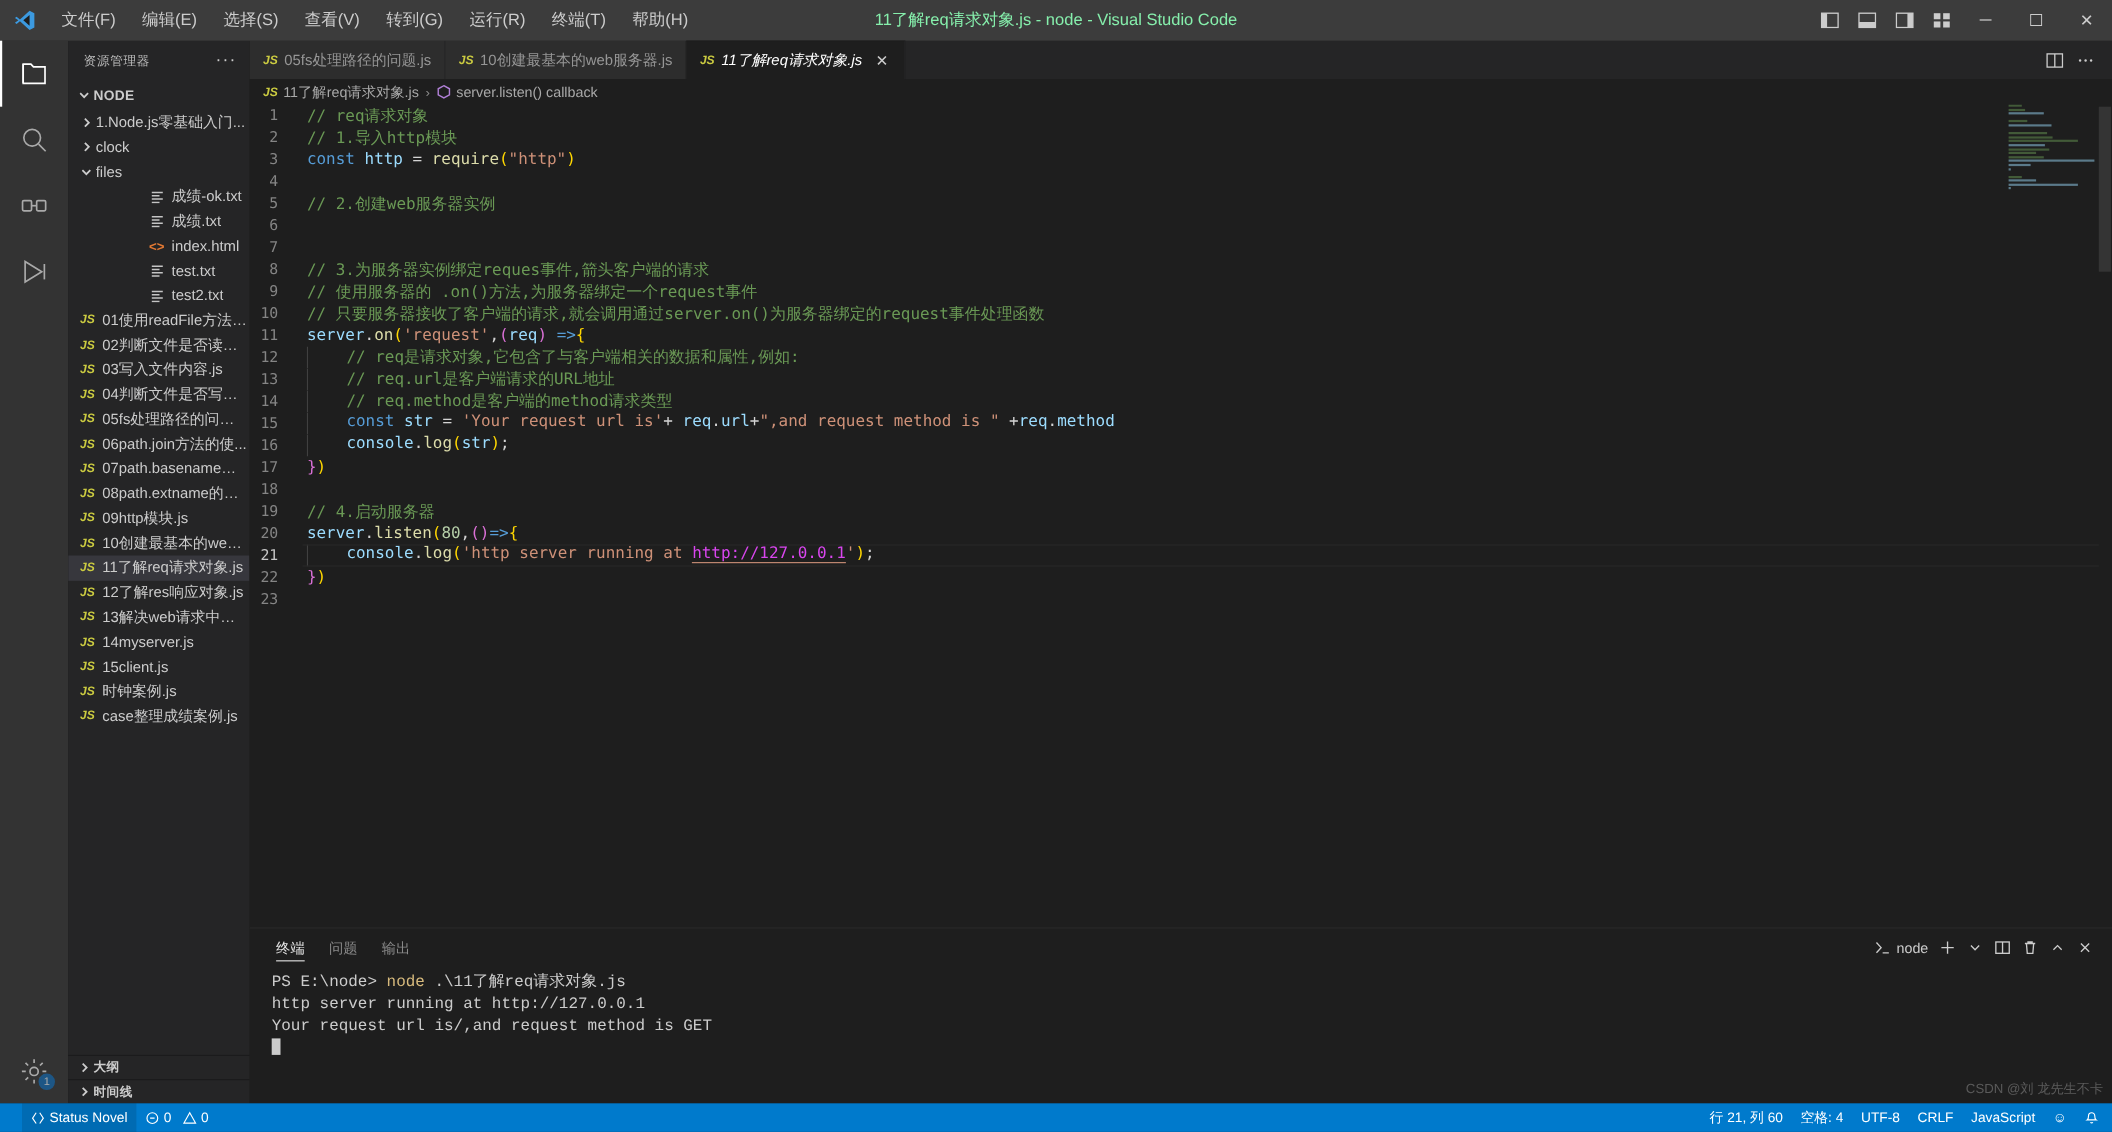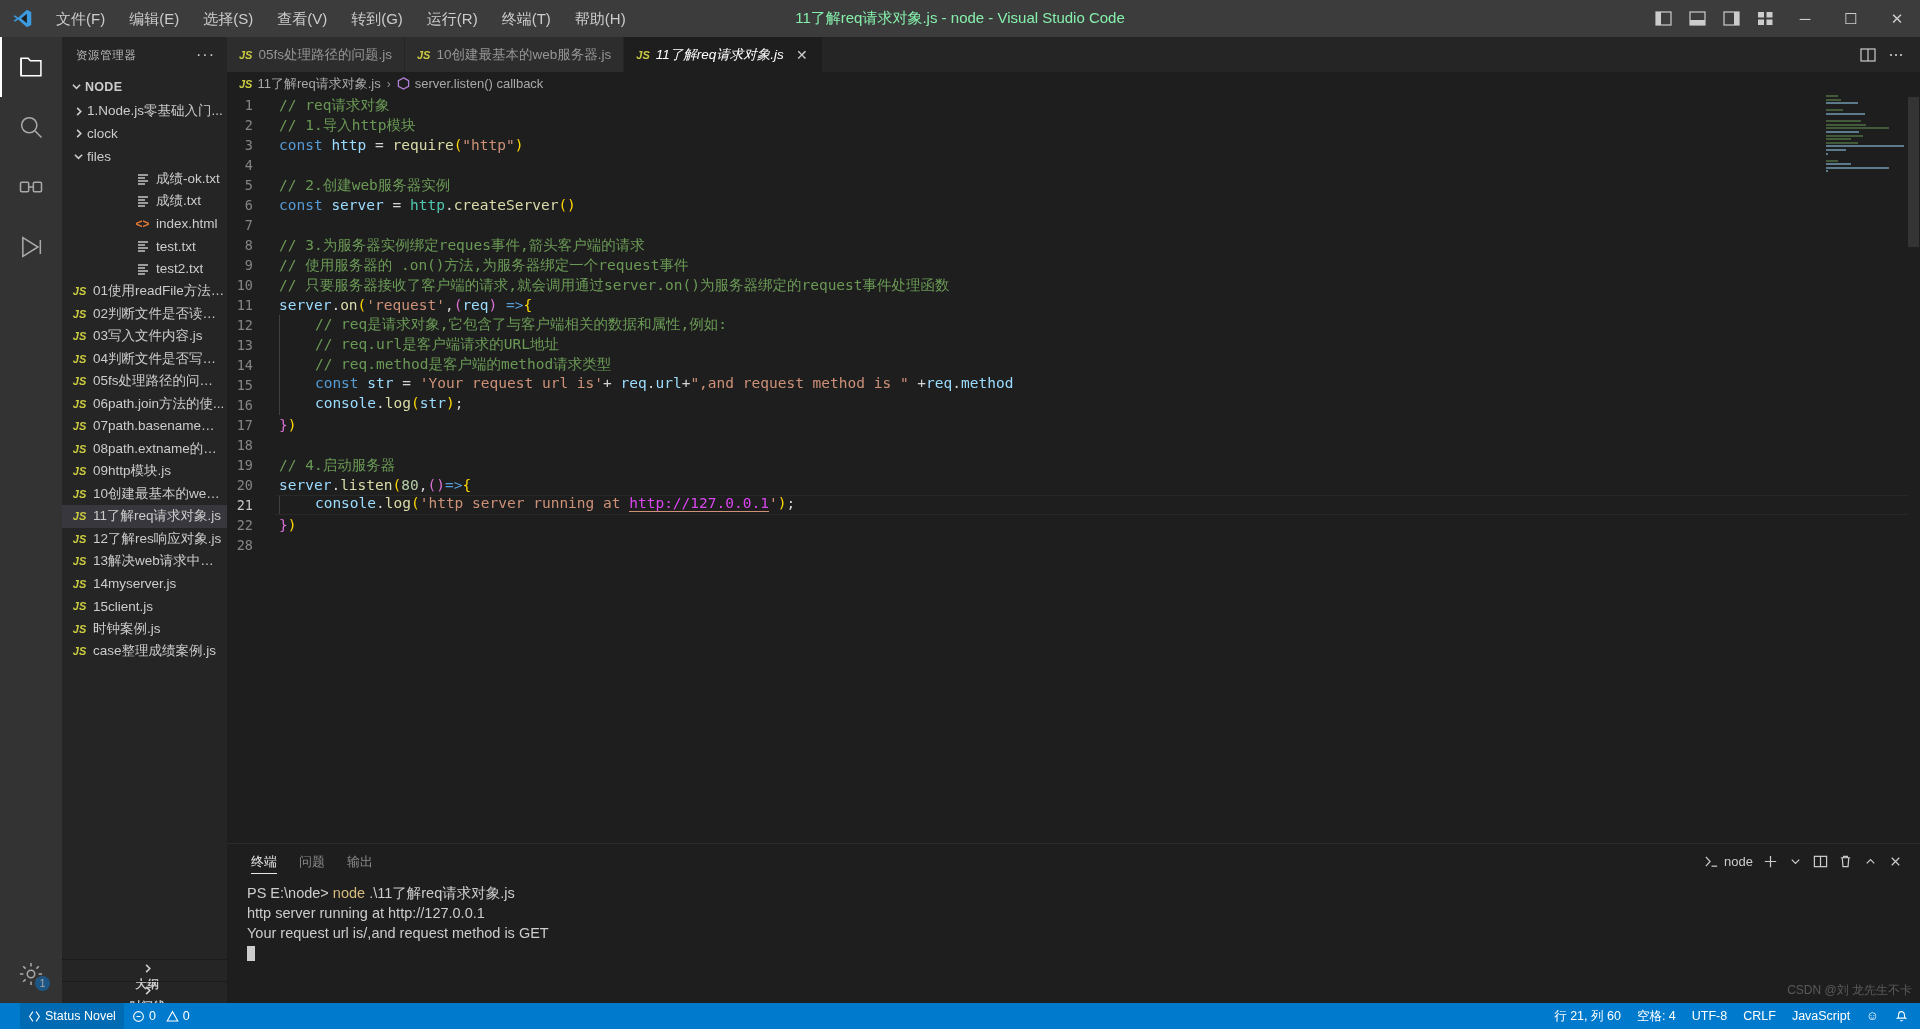--- a/index.html
+++ b/index.html
@@ -59,21 +59,21 @@
   .ind1 { padding-left:8px; }
   .ind2 { padding-left:28px;margin-left:43px; }
   .fi { width:19px; flex:0 0 19px; display:inline-flex; align-items:center; justify-content:center;
     margin-right:4px; }
   .fi.js { color:#cbcb41; font-weight:bold; font-size:11px; font-style:italic;
     font-family:"Liberation Sans",sans-serif; }
   .fi.txt svg { width:12px; height:12px; stroke:#c5c5c5; stroke-width:1.4; }
   .fi.html { color:#e37933; font-size:12px; font-weight:bold; }
   .sb-section { height:22px; display:flex; align-items:center; padding-left:6px;
     font-size:11.5px; font-weight:bold; color:#cccccc; letter-spacing:.4px;
-    border-top:1px solid #1b1b1c;flex-direction:column; }
+    border-top:1px solid #1b1b1c; }
 
   
   .main { flex:1 1 auto; display:flex; flex-direction:column; min-width:0; background:#1e1e1e; }
 
   
   .tabsbar { height:35px; background:#252526; display:flex; align-items:stretch; flex:0 0 35px; }
   .tabs { display:flex; align-items:stretch; min-width:0; }
   .tab { display:flex; align-items:center; padding:0 12px 0 12px; background:#2d2d2d;
     border-right:1px solid #252526; font-size:13.5px; color:#969696; white-space:nowrap;
     max-width:300px; }
@@ -139,21 +139,21 @@
   .ptab { font-size:13px; color:#8a8a8a; margin-right:22px; height:35px; line-height:35px;
     position:relative; }
   .ptab.active { color:#e7e7e7; }
   .ptab.active:after { content:""; position:absolute; left:0; right:0; bottom:5px; height:1px;
     background:#e7e7e7; }
   .panel-actions { margin-left:auto; display:flex; align-items:center; padding-right:12px; }
   .pa { display:flex; align-items:center; justify-content:center; height:35px; padding:0 5px;
     color:#cccccc; font-size:13px; }
   .pa svg { width:15px; height:15px; stroke:#cccccc; fill:none; stroke-width:1.3; }
   .term-body { flex:1 1 auto; padding:4px 0 16px 20px; overflow:hidden;
-    font-family:Liberation Sans, sans-serif; font-size:14.5px;
+    font-family:Liberation Mono, monospace; font-size:14.5px;
     color:#cccccc; line-height:20px; }
   .term-line { white-space:pre; }
   .t-ps { color:#cccccc; }
   .t-cmd { color:#d7ba7d; }
   .term-cursor { display:inline-block; width:8px; height:15px; background:#cccccc;
     vertical-align:-3px; }
 
   
   .statusbar { height:26px; background:#007acc; display:flex; align-items:center;
     flex:0 0 26px; color:#ffffff; font-size:12.5px; }
@@ -467,39 +467,39 @@
         <span>server.listen() callback</span>
       </div>
 
       <div class="editor">
         <div class="code-area" id="code-area">
             <div class="codeline"><span class="lnum">1</span><span class="ltext"><span class="c-com">// req请求对象</span></span></div>
             <div class="codeline"><span class="lnum">2</span><span class="ltext"><span class="c-com">// 1.导入http模块</span></span></div>
             <div class="codeline"><span class="lnum">3</span><span class="ltext"><span class="c-key">const </span><span class="c-var">http </span><span class="c-op">= </span><span class="c-fn">require</span><span class="c-par">(</span><span class="c-str">"http"</span><span class="c-par">)</span></span></div>
             <div class="codeline"><span class="lnum">4</span><span class="ltext"></span></div>
             <div class="codeline"><span class="lnum">5</span><span class="ltext"><span class="c-com">// 2.创建web服务器实例</span></span></div>
-            <div class="codeline"><span class="lnum">6</span><span class="ltext"><span class="c-key">const </span><span class="c-var">server </span><span class="c-op">= </span><span class="c-cls">http</span><span class="c-op">.</span><span class="c-fn">createServer</span><span class="c-par">()</span></span></div>
+            <div class="codeline"><span class="lnum">6</span></div>
             <div class="codeline"><span class="lnum">7</span><span class="ltext"></span></div>
             <div class="codeline"><span class="lnum">8</span><span class="ltext"><span class="c-com">// 3.为服务器实例绑定reques事件,箭头客户端的请求</span></span></div>
             <div class="codeline"><span class="lnum">9</span><span class="ltext"><span class="c-com">// 使用服务器的 .on()方法,为服务器绑定一个request事件</span></span></div>
             <div class="codeline"><span class="lnum">10</span><span class="ltext"><span class="c-com">// 只要服务器接收了客户端的请求,就会调用通过server.on()为服务器绑定的request事件处理函数</span></span></div>
             <div class="codeline"><span class="lnum">11</span><span class="ltext"><span class="c-var">server</span><span class="c-op">.</span><span class="c-fn">on</span><span class="c-par">(</span><span class="c-str">'request'</span><span class="c-op">,</span><span class="c-par2">(</span><span class="c-var">req</span><span class="c-par2">) </span><span class="c-key">=&gt;</span><span class="c-par">{</span></span></div>
             <div class="codeline"><span class="lnum">12</span><span class="ltext"><span class="indent-guide"></span>    <span class="c-com">// req是请求对象,它包含了与客户端相关的数据和属性,例如:</span></span></div>
             <div class="codeline"><span class="lnum">13</span><span class="ltext"><span class="indent-guide"></span>    <span class="c-com">// req.url是客户端请求的URL地址</span></span></div>
             <div class="codeline"><span class="lnum">14</span><span class="ltext"><span class="indent-guide"></span>    <span class="c-com">// req.method是客户端的method请求类型</span></span></div>
             <div class="codeline"><span class="lnum">15</span><span class="ltext"><span class="indent-guide"></span>    <span class="c-key">const </span><span class="c-var">str </span><span class="c-op">= </span><span class="c-str">'Your request url is'</span><span class="c-op">+ </span><span class="c-var">req</span><span class="c-op">.</span><span class="c-var">url</span><span class="c-op">+</span><span class="c-str">",and request method is "</span><span class="c-op"> +</span><span class="c-var">req</span><span class="c-op">.</span><span class="c-var">method</span></span></div>
             <div class="codeline"><span class="lnum">16</span><span class="ltext"><span class="indent-guide"></span>    <span class="c-var">console</span><span class="c-op">.</span><span class="c-fn">log</span><span class="c-par">(</span><span class="c-var">str</span><span class="c-par">)</span><span class="c-op">;</span></span></div>
             <div class="codeline"><span class="lnum">17</span><span class="ltext"><span class="c-par2">}</span><span class="c-par">)</span></span></div>
             <div class="codeline"><span class="lnum">18</span><span class="ltext"></span></div>
             <div class="codeline"><span class="lnum">19</span><span class="ltext"><span class="c-com">// 4.启动服务器</span></span></div>
             <div class="codeline"><span class="lnum">20</span><span class="ltext"><span class="c-var">server</span><span class="c-op">.</span><span class="c-fn">listen</span><span class="c-par">(</span><span class="c-num">80</span><span class="c-op">,</span><span class="c-par2">()</span><span class="c-key">=&gt;</span><span class="c-par">{</span></span></div>
             <div class="codeline" style="background: rgb(30, 30, 30);"><span class="lnum cur">21</span><span class="ltext"><span class="indent-guide"></span>    <span class="c-var">console</span><span class="c-op">.</span><span class="c-fn">log</span><span class="c-par">(</span><span class="c-str">'http server running at </span><span class="c-link">http://127.0.0.1</span><span class="c-str">'</span><span class="c-par">)</span><span class="c-op">;</span></span></div>
             <div class="cur-line-border" style="top: 400px;"></div>
             <div class="codeline"><span class="lnum">22</span><span class="ltext"><span class="c-par2">}</span><span class="c-par">)</span></span></div>
-            <div class="codeline"><span class="lnum">28</span><span class="ltext"></span></div>
+            <div class="codeline"><span class="lnum">23</span><span class="ltext"></span></div>
           </div>
         <div class="minimap" id="minimap">
             <div class="mm-line" style="width: 11.5px; background: rgb(106, 153, 85); opacity: 0.75;"></div>
             <div class="mm-line" style="width: 14.95px; background: rgb(106, 153, 85); opacity: 0.75;"></div>
             <div class="mm-line" style="width: 32.2px; background: rgb(156, 220, 254); opacity: 0.75;"></div>
             <div class="mm-line" style="width: 0px; background: rgb(106, 153, 85); opacity: 0;"></div>
             <div class="mm-line" style="width: 17.25px; background: rgb(106, 153, 85); opacity: 0.75;"></div>
             <div class="mm-line" style="width: 39.1px; background: rgb(156, 220, 254); opacity: 0.75;"></div>
             <div class="mm-line" style="width: 0px; background: rgb(106, 153, 85); opacity: 0;"></div>
             <div class="mm-line" style="width: 34.5px; background: rgb(106, 153, 85); opacity: 0.75;"></div>

